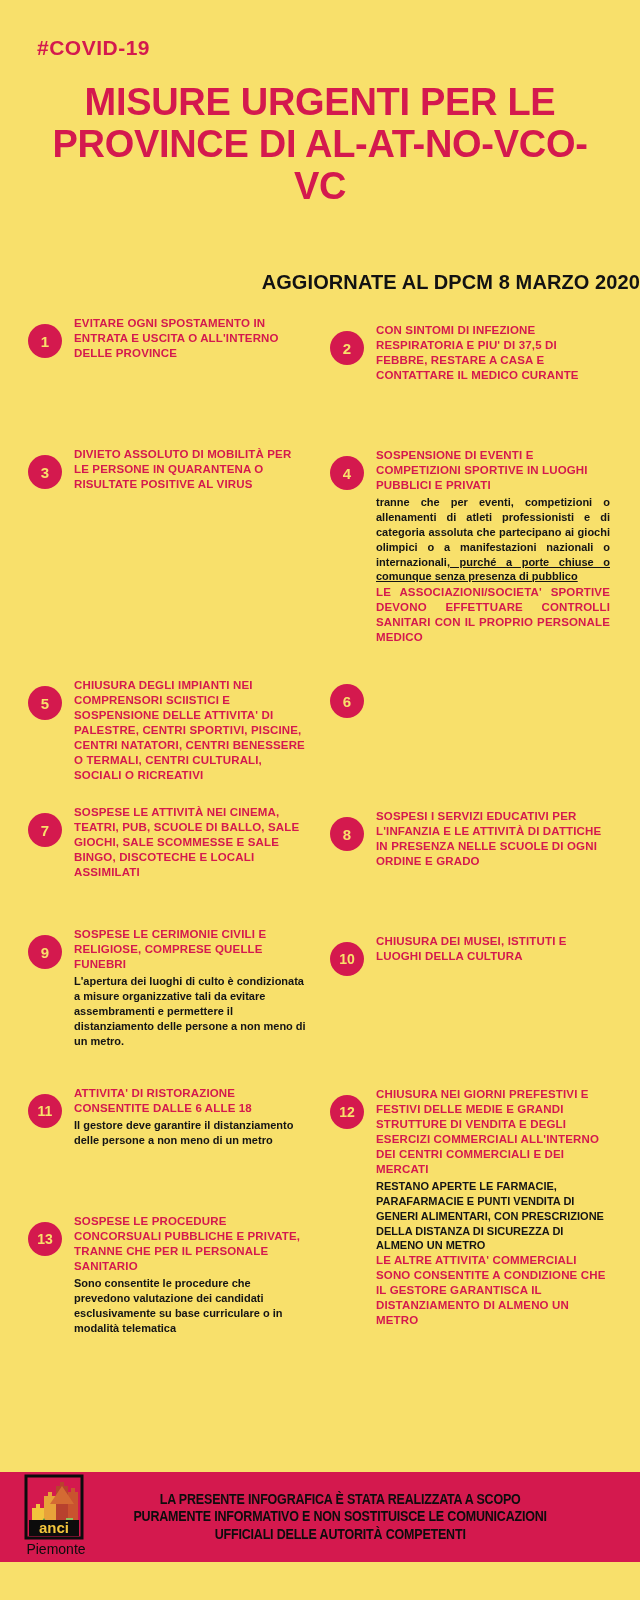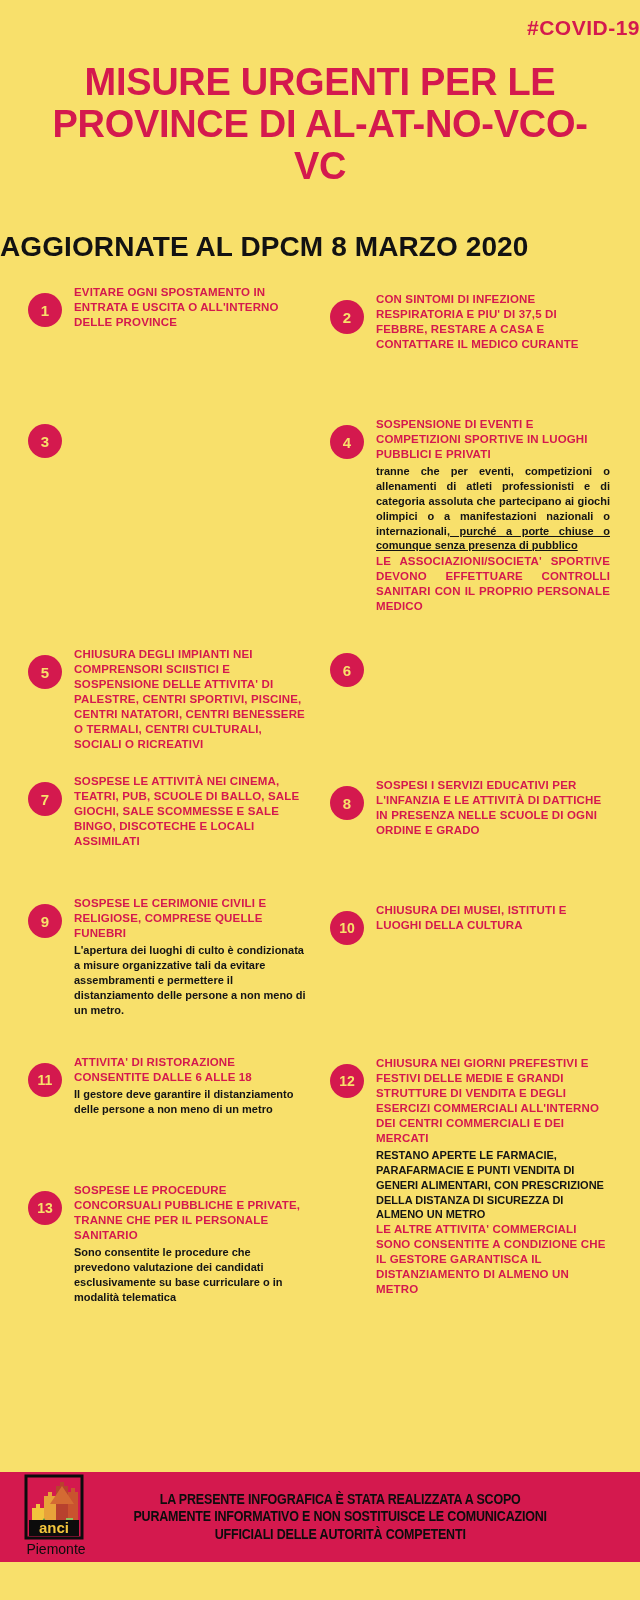--- a/index.html
+++ b/index.html
@@ -18,44 +18,45 @@
   .page {
     width: 640px;
     height: 1600px;
     position: relative;
     background: #F8E06B;
     box-sizing: border-box;
   }
 
   
   .hashtag {
-    text-align: right;
+    text-align: left;
     color: #D4194E;
     font-weight: bold;
     font-size: 21px;
     letter-spacing: 0.5px;
-    padding-top: 16px;
+    padding-top: 36px;
+    margin-left: 37px;
   }
   .main-title {
     text-align: center;
     color: #D4194E;
     font-weight: bold;
     font-size: 38px;
     line-height: 1.10;
     letter-spacing: -0.3px;
     padding: 0 40px;
     margin-top: 22px;
   }
   .subtitle {
-    text-align: left;
+    text-align: right;
     color: #121212;
     font-weight: bold;
-    font-size: 28px;
+    font-size: 20px;
     letter-spacing: 0.1px;
-    margin-top: 44px;
+    margin-top: 64px;
   }
 
   
   .columns {
     position: relative;
     margin-top: 22px;
     height: 1080px;
   }
   .col {
     position: absolute;
@@ -159,20 +160,23 @@
 
       <div class="item" style="top:0px;">
         <div class="badge">1</div>
         <div class="body">
           <div class="heading">EVITARE OGNI SPOSTAMENTO IN ENTRATA E USCITA O ALL'INTERNO DELLE PROVINCE</div>
         </div>
       </div>
 
       <div class="item" style="top:131px;">
         <div class="badge">3</div>
+        <div class="body">
+          <div class="heading">DIVIETO ASSOLUTO DI MOBILITÀ PER LE PERSONE IN QUARANTENA O RISULTATE POSITIVE AL VIRUS</div>
+        </div>
       </div>
 
       <div class="item" style="top:362px;">
         <div class="badge">5</div>
         <div class="body">
           <div class="heading">CHIUSURA DEGLI IMPIANTI NEI COMPRENSORI SCIISTICI E SOSPENSIONE DELLE ATTIVITA' DI PALESTRE, CENTRI SPORTIVI, PISCINE, CENTRI NATATORI, CENTRI BENESSERE O TERMALI, CENTRI CULTURALI, SOCIALI O RICREATIVI</div>
         </div>
       </div>
 
       <div class="item" style="top:489px;">

